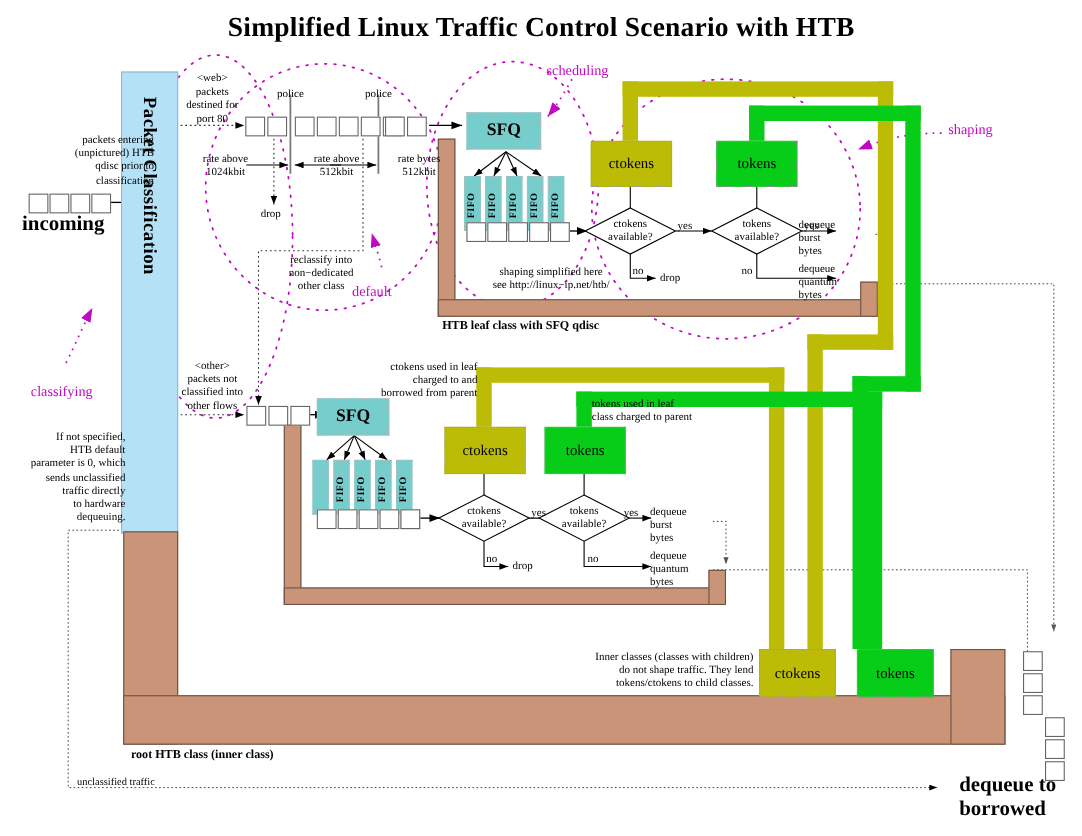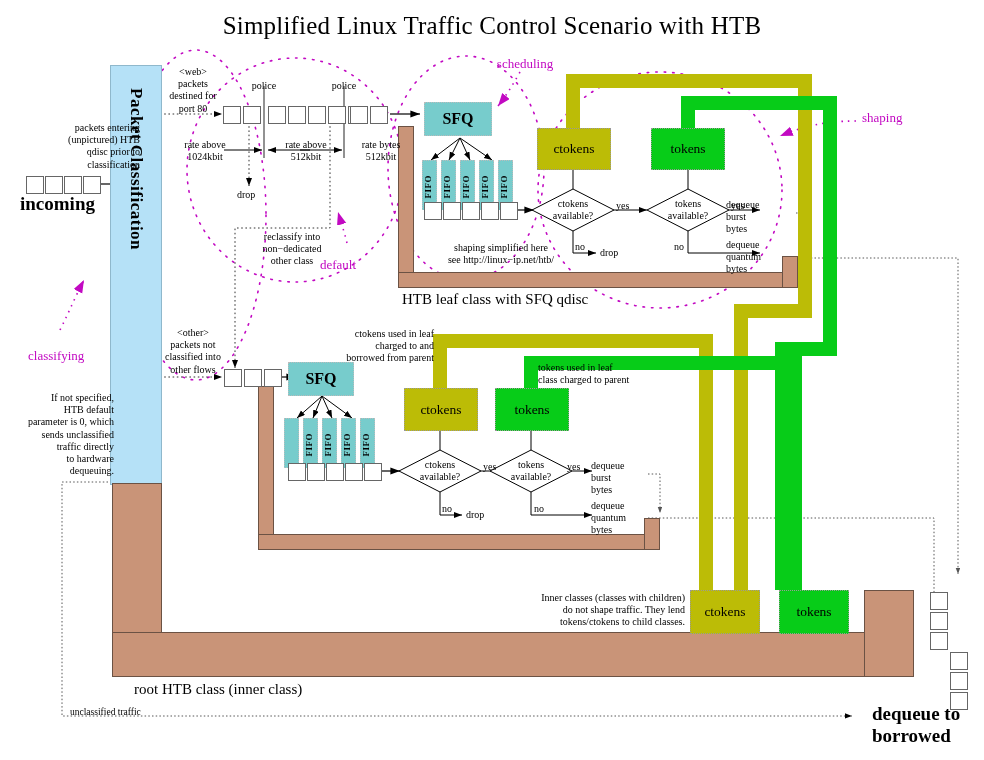--- a/index.html
+++ b/index.html
@@ -4,28 +4,28 @@
 <title>Simplified Linux Traffic Control Scenario with HTB</title>
 <style>
   html,body{margin:0;padding:0;background:#ffffff;}
   body{width:984px;height:760px;position:relative;overflow:hidden;
        font-family:"Liberation Serif","DejaVu Serif",serif;color:#000;}
   #stage{position:absolute;left:0;top:0;width:984px;height:760px;}
   svg{position:absolute;left:0;top:0;width:984px;height:760px;overflow:visible;}
   #svg-bg{z-index:1;}
 
   .title{position:absolute;left:0;top:12px;width:984px;text-align:center;
-         font-size:25px;font-weight:normal;letter-spacing:.2px;z-index:7;}
+         font-size:25px;font-weight:bold;letter-spacing:.2px;z-index:7;}
 
   .lbl{position:absolute;font-size:10px;line-height:1.22;z-index:7;color:#000;}
   .lbl.c{text-align:center;}
   .lbl.r{text-align:right;}
   .lbl.l{text-align:left;}
   .big{font-size:19px;font-weight:bold;}
-  .med{font-size:15px;}
+  .med{font-size:11px;font-weight:bold;}
   .mag{color:#C209C2;font-size:13px;font-family:"Liberation Serif",serif;}
 
   
   .blue-col{position:absolute;background:#B5E1F7;border:1px solid #8fb8cc;z-index:2;}
   .vtext{position:absolute;z-index:5;font-size:17px;font-weight:bold;
          writing-mode:vertical-rl;text-orientation:mixed;letter-spacing:.5px;}
   .tan{position:absolute;background:#C99478;border:1px solid #6b5244;z-index:3;}
   .sfq{position:absolute;background:#77CCCC;border:1px dotted #bbb;z-index:5;
        display:flex;align-items:center;justify-content:center;
        font-size:16px;font-weight:bold;}
@@ -330,21 +330,21 @@
   <div class="lbl l" style="left:591px;top:460px;width:60px;white-space:pre-line;">dequeue
 burst
 bytes</div>
   <div class="lbl l" style="left:591px;top:500px;width:62px;white-space:pre-line;">dequeue
 quantum
 bytes</div>
 
   <div class="lbl r" style="left:515px;top:592px;width:170px;white-space:pre-line;">Inner classes (classes with children)
 do not shape traffic.  They lend
 tokens/ctokens to child classes.</div>
-  <div class="lbl med l" style="left:134px;top:680px;width:300px;">root HTB class (inner class)</div>
+  <div class="lbl med l" style="left:119px;top:680px;width:300px;">root HTB class (inner class)</div>
 
   <div class="lbl l" style="left:70px;top:707px;width:140px;font-size:9.5px;">unclassified traffic</div>
   <div class="lbl big l" style="left:872px;top:703px;width:112px;white-space:pre-line;line-height:1.15;">dequeue to
 borrowed</div>
 
   <div class="lbl mag c" style="left:470px;top:56px;width:110px;">scheduling</div>
   <div class="lbl mag l" style="left:862px;top:110px;width:100px;">shaping</div>
   <div class="lbl mag l" style="left:320px;top:257px;width:100px;">default</div>
   <div class="lbl mag l" style="left:28px;top:348px;width:120px;">classifying</div>
 

